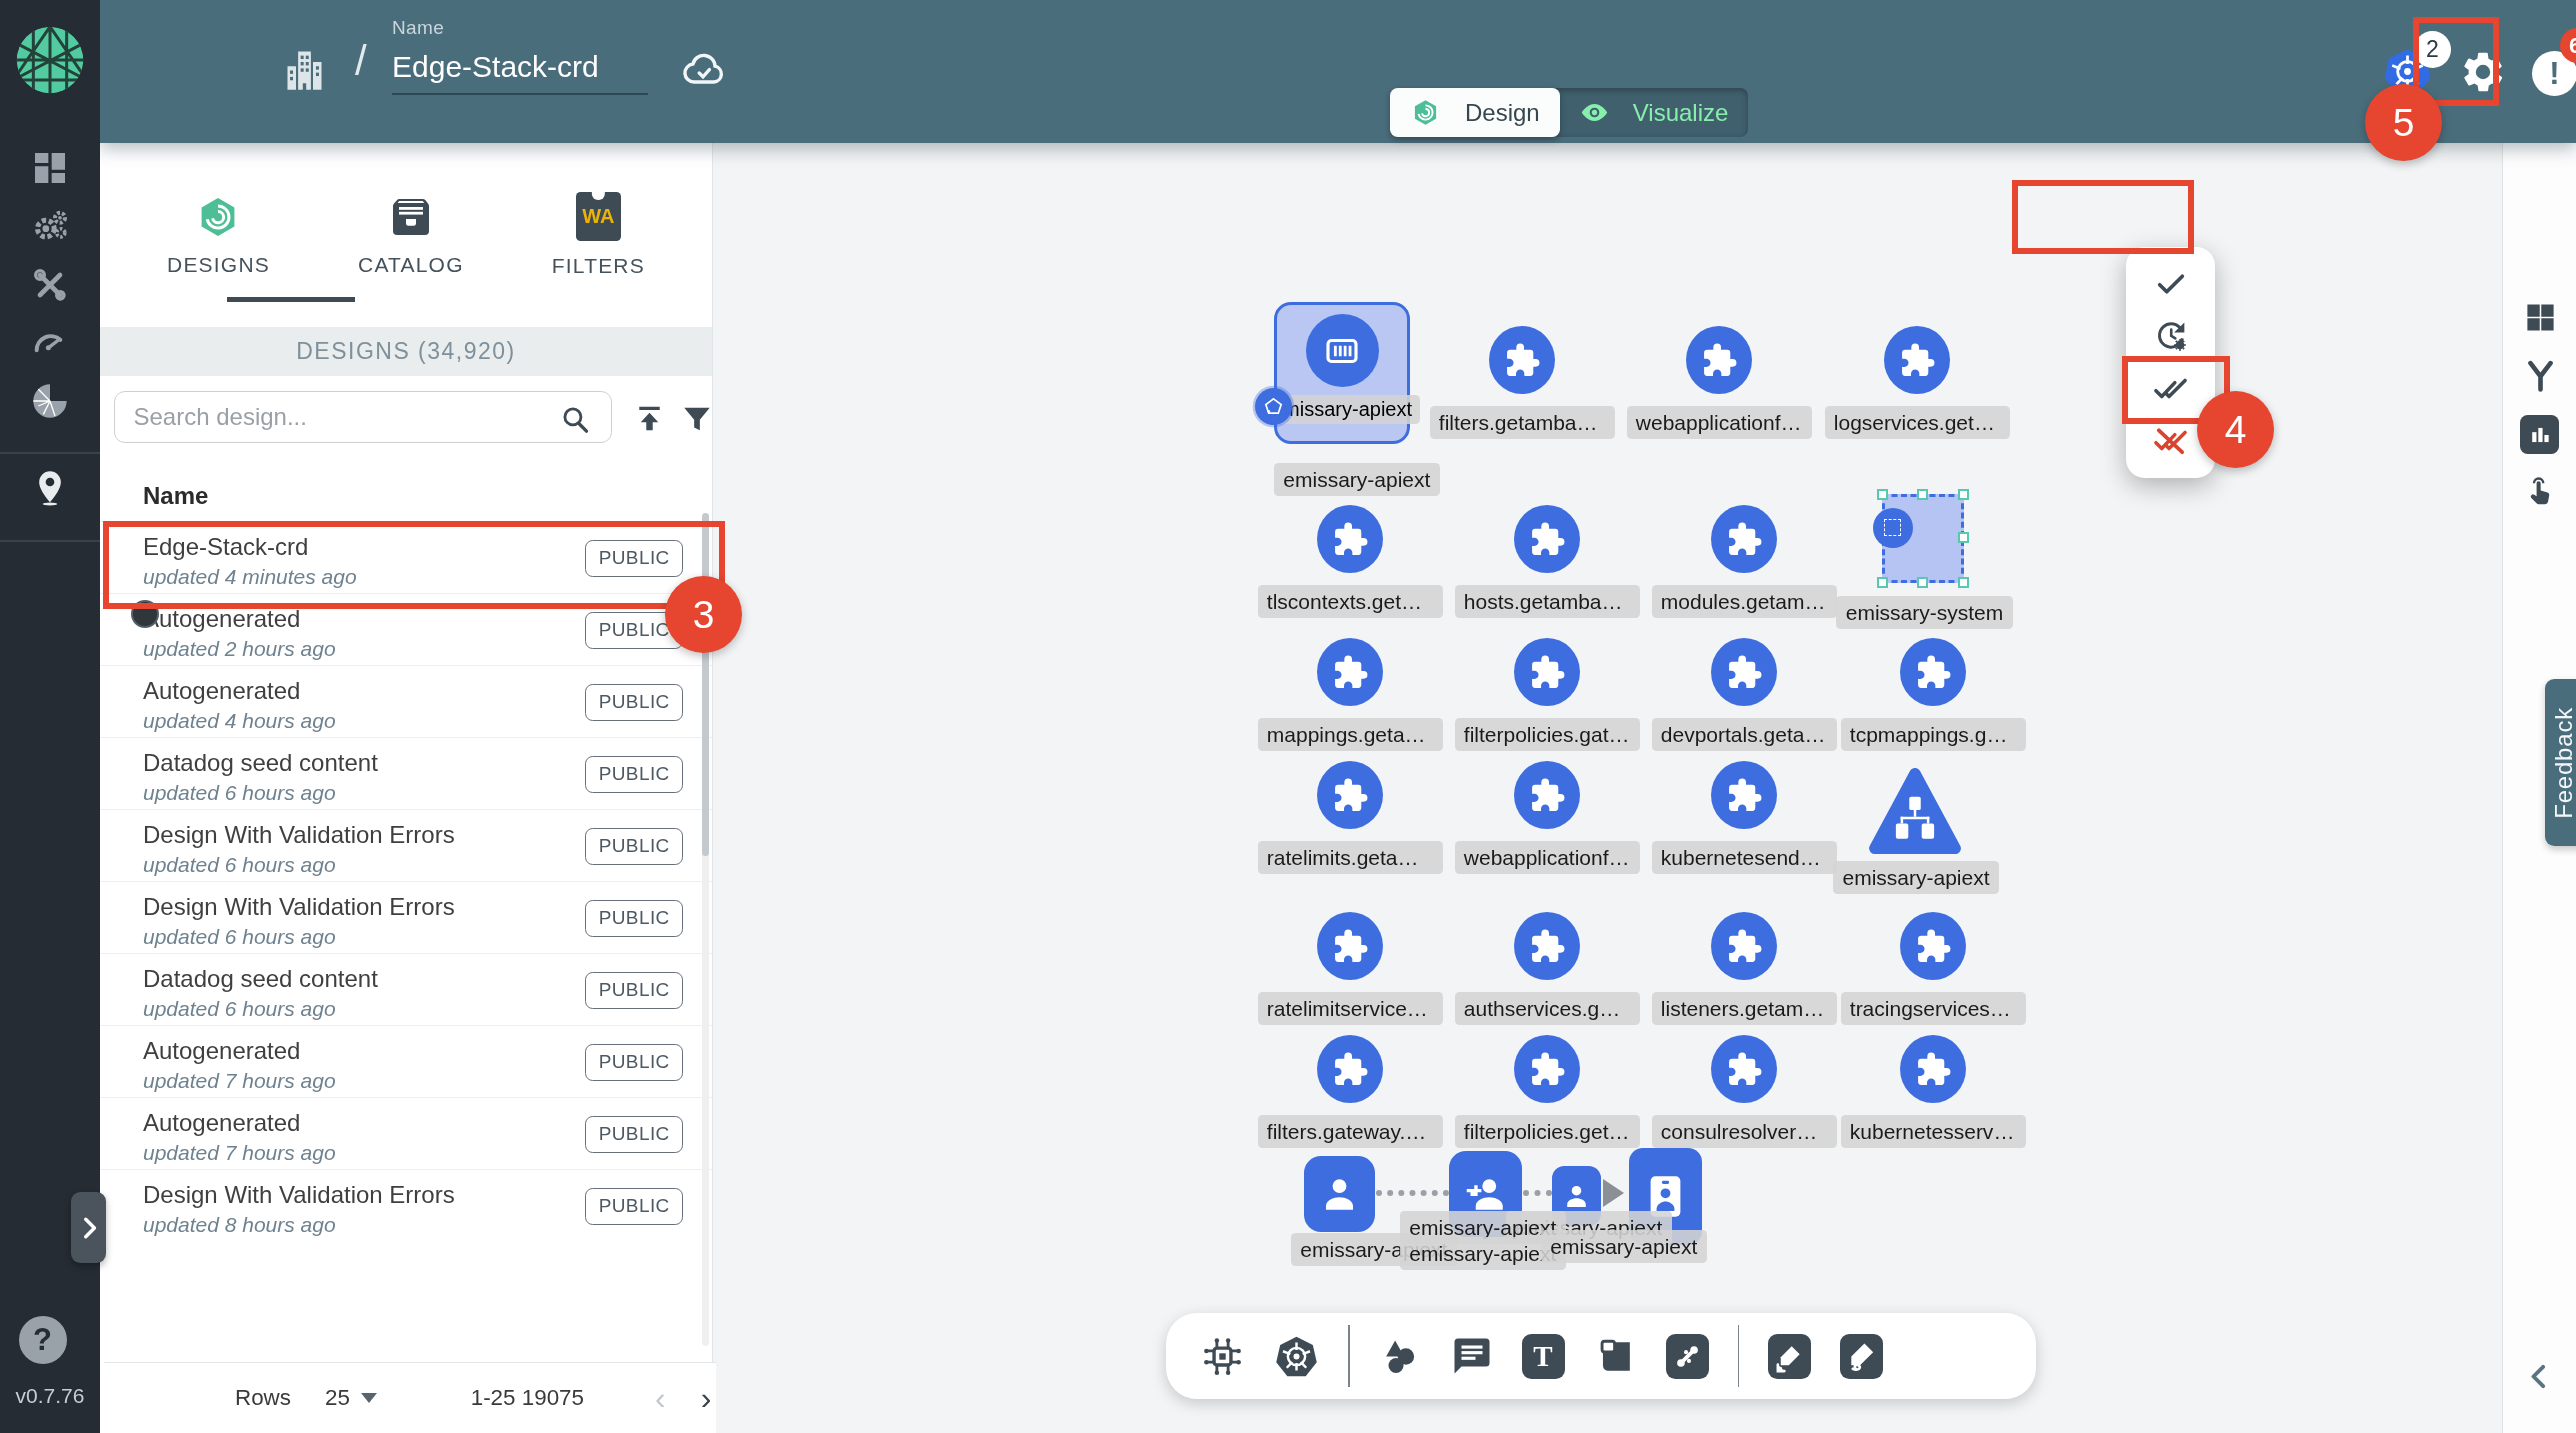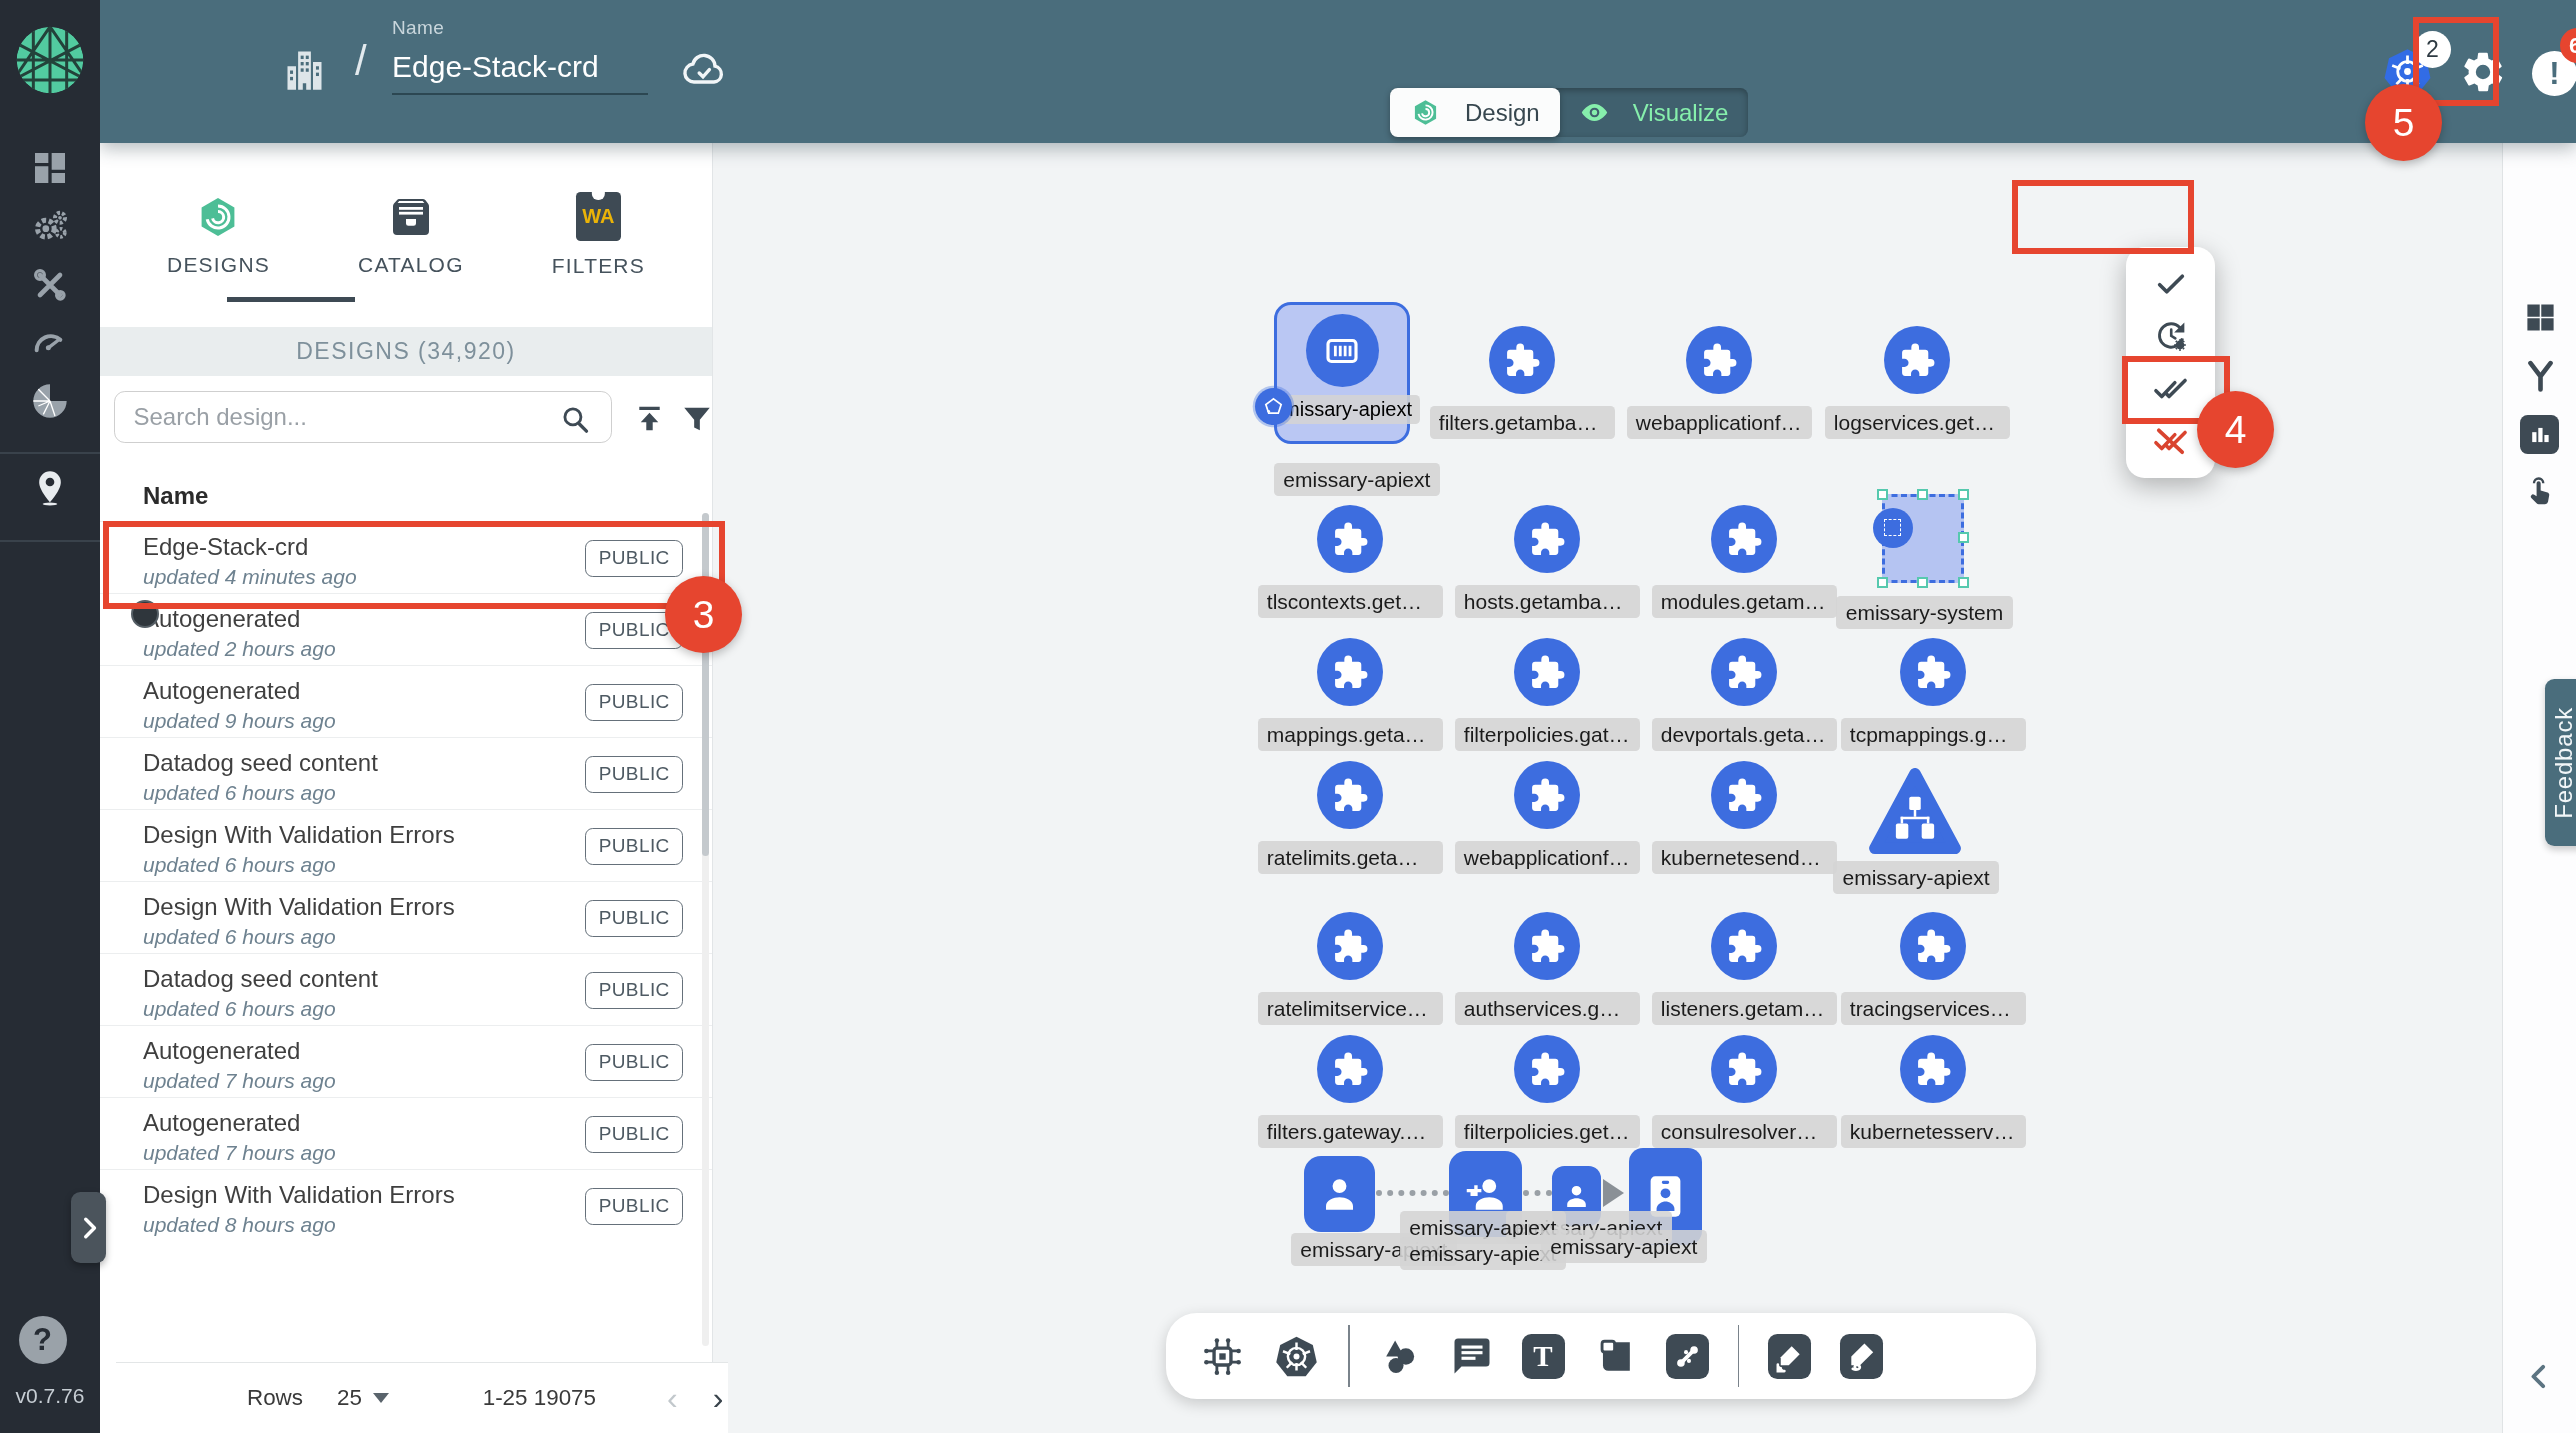--- a/index.html
+++ b/index.html
@@ -62,21 +62,21 @@
   #funnel-ic{position:absolute;left:580px;top:26px;color:#3E4A54}
   #name-header{padding:20px 0 10.8px 43px;font-size:24px;font-weight:700;color:#2B2B2B}
   #design-list{position:relative}
   .drow{position:relative;height:72px;border-top:1.5px solid #ECEEEF;padding:10.8px 0 0 43px}
   .drow .dtitle{font-size:24px;color:#3F3F3F}
   .drow .dupdated{font-size:21px;font-style:italic;color:var(--gray-t);margin-top:4.6px}
   .drow .dbadge{position:absolute;right:29px;top:18.5px;border:1.5px solid #65707A;border-radius:7.7px;padding:6.2px 12.3px;font-size:19px;color:#4E5A63;letter-spacing:0.4px}
   #author-dot{position:absolute;left:31px;top:457px;width:28px;height:28px;border-radius:50%;background:#2F363C;z-index:5;border:2.3px solid #555E65}
   #list-scroll{position:absolute;right:3.1px;top:370px;width:7px;height:833px;background:#EFEFEF;border-radius:3.9px}
   #list-thumb{position:absolute;right:3.1px;top:370px;width:7px;height:343px;background:#C4C9CD;border-radius:3.9px}
-  #panel-footer{position:absolute;left:16px;bottom:0;width:100%;height:71px;border-top:1.5px solid #E3E6E7;background:#FFF;display:flex;align-items:center;font-size:22.4px;color:#3A3A3A}
+  #panel-footer{position:absolute;left:4px;bottom:0;width:100%;height:71px;border-top:1.5px solid #E3E6E7;background:#FFF;display:flex;align-items:center;font-size:22.4px;color:#3A3A3A}
   #pg-rows{margin-left:131px}
   #pg-per{margin-left:34px;display:flex;align-items:center;gap:10.8px}
   .caret-down{width:0;height:0;border-left:8.5px solid transparent;border-right:8.5px solid transparent;border-top:10px solid #5A646C}
   #pg-range{margin-left:94px}
   #pg-prev{margin-left:71px;color:#C2C8CC;font-size:32px}
   #pg-next{margin-left:35px;color:#3A444C;font-size:32px}
 
   
   #canvas{position:absolute;left:714px;top:143px;width:1788px;height:1290px;background:var(--canvas);z-index:10}
   .fab{position:absolute;border-radius:50%;background:#FFF;box-shadow:0 3.9px 10.8px rgba(0,0,0,.22);display:flex;align-items:center;justify-content:center;color:#3E4A54}
@@ -530,21 +530,21 @@
           <div class="dupdated">updated 4 minutes ago</div>
           <div class="dbadge">PUBLIC</div>
         </div>
         <div class="drow">
           <div class="dtitle">Autogenerated</div>
           <div class="dupdated">updated 2 hours ago</div>
           <div class="dbadge">PUBLIC</div>
         </div>
         <div class="drow">
           <div class="dtitle">Autogenerated</div>
-          <div class="dupdated">updated 9 hours ago</div>
+          <div class="dupdated">updated 4 hours ago</div>
           <div class="dbadge">PUBLIC</div>
         </div>
         <div class="drow">
           <div class="dtitle">Datadog seed content</div>
           <div class="dupdated">updated 6 hours ago</div>
           <div class="dbadge">PUBLIC</div>
         </div>
         <div class="drow">
           <div class="dtitle">Design With Validation Errors</div>
           <div class="dupdated">updated 6 hours ago</div>

